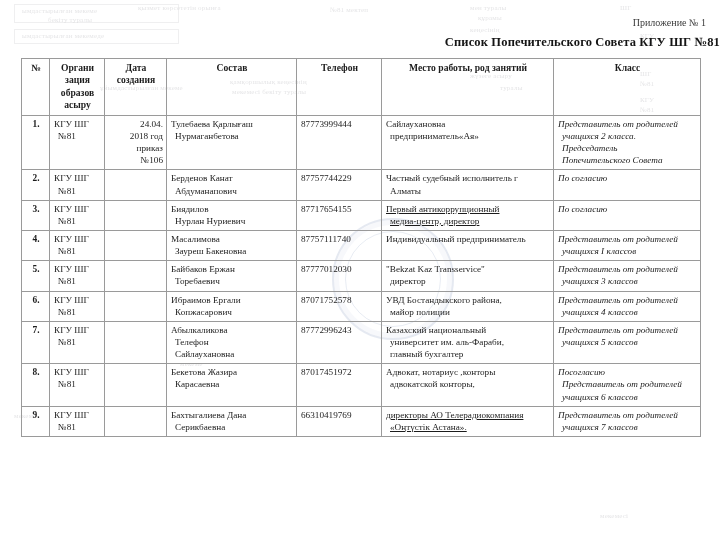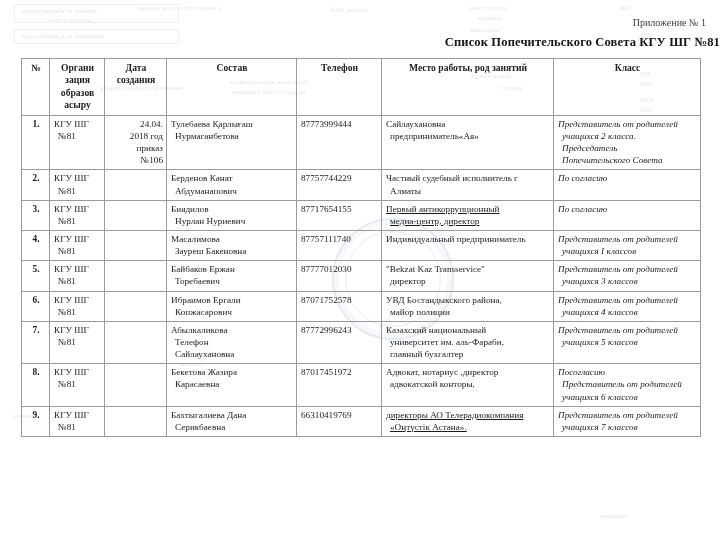--- a/index.html
+++ b/index.html
@@ -402,21 +402,21 @@
           </td>
           <td class="cell-lines c-date"></td>
           <td class="cell-lines c-name">
             <span>Бекетова Жазира</span>
             <span class="indent">Карасаевна</span>
           </td>
           <td class="cell-lines c-phone">
             <span>87017451972</span>
           </td>
           <td class="cell-lines c-work">
-            <span>Адвокат, нотариус ,директор</span>
+            <span>Адвокат, нотариус ,конторы</span>
             <span class="indent">адвокатской конторы,</span>
           </td>
           <td class="cell-lines c-class">
             <span>Посогласию</span>
             <span class="indent">Представитель от родителей</span>
             <span class="indent">учащихся 6  классов</span>
           </td>
         </tr>
         <tr>
           <td class="cell-lines c-num">

